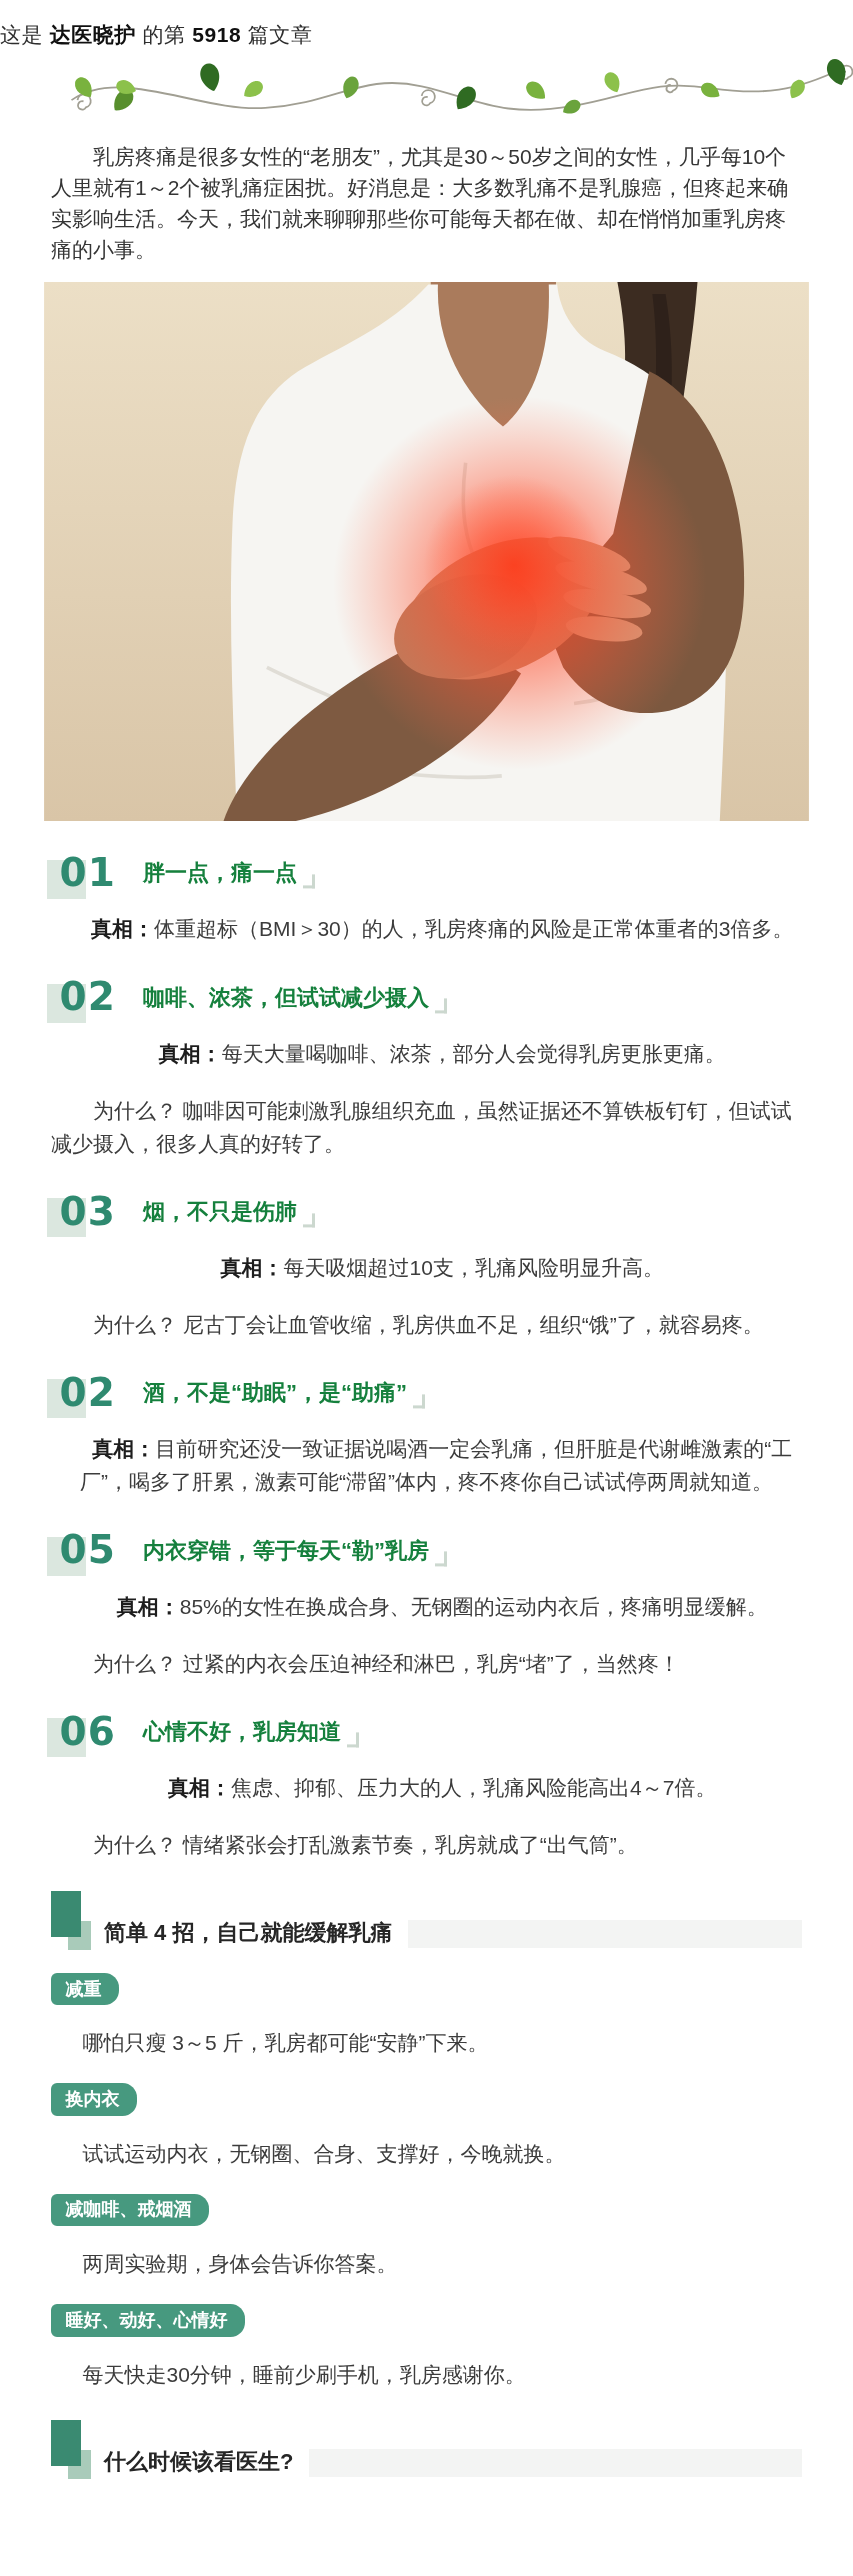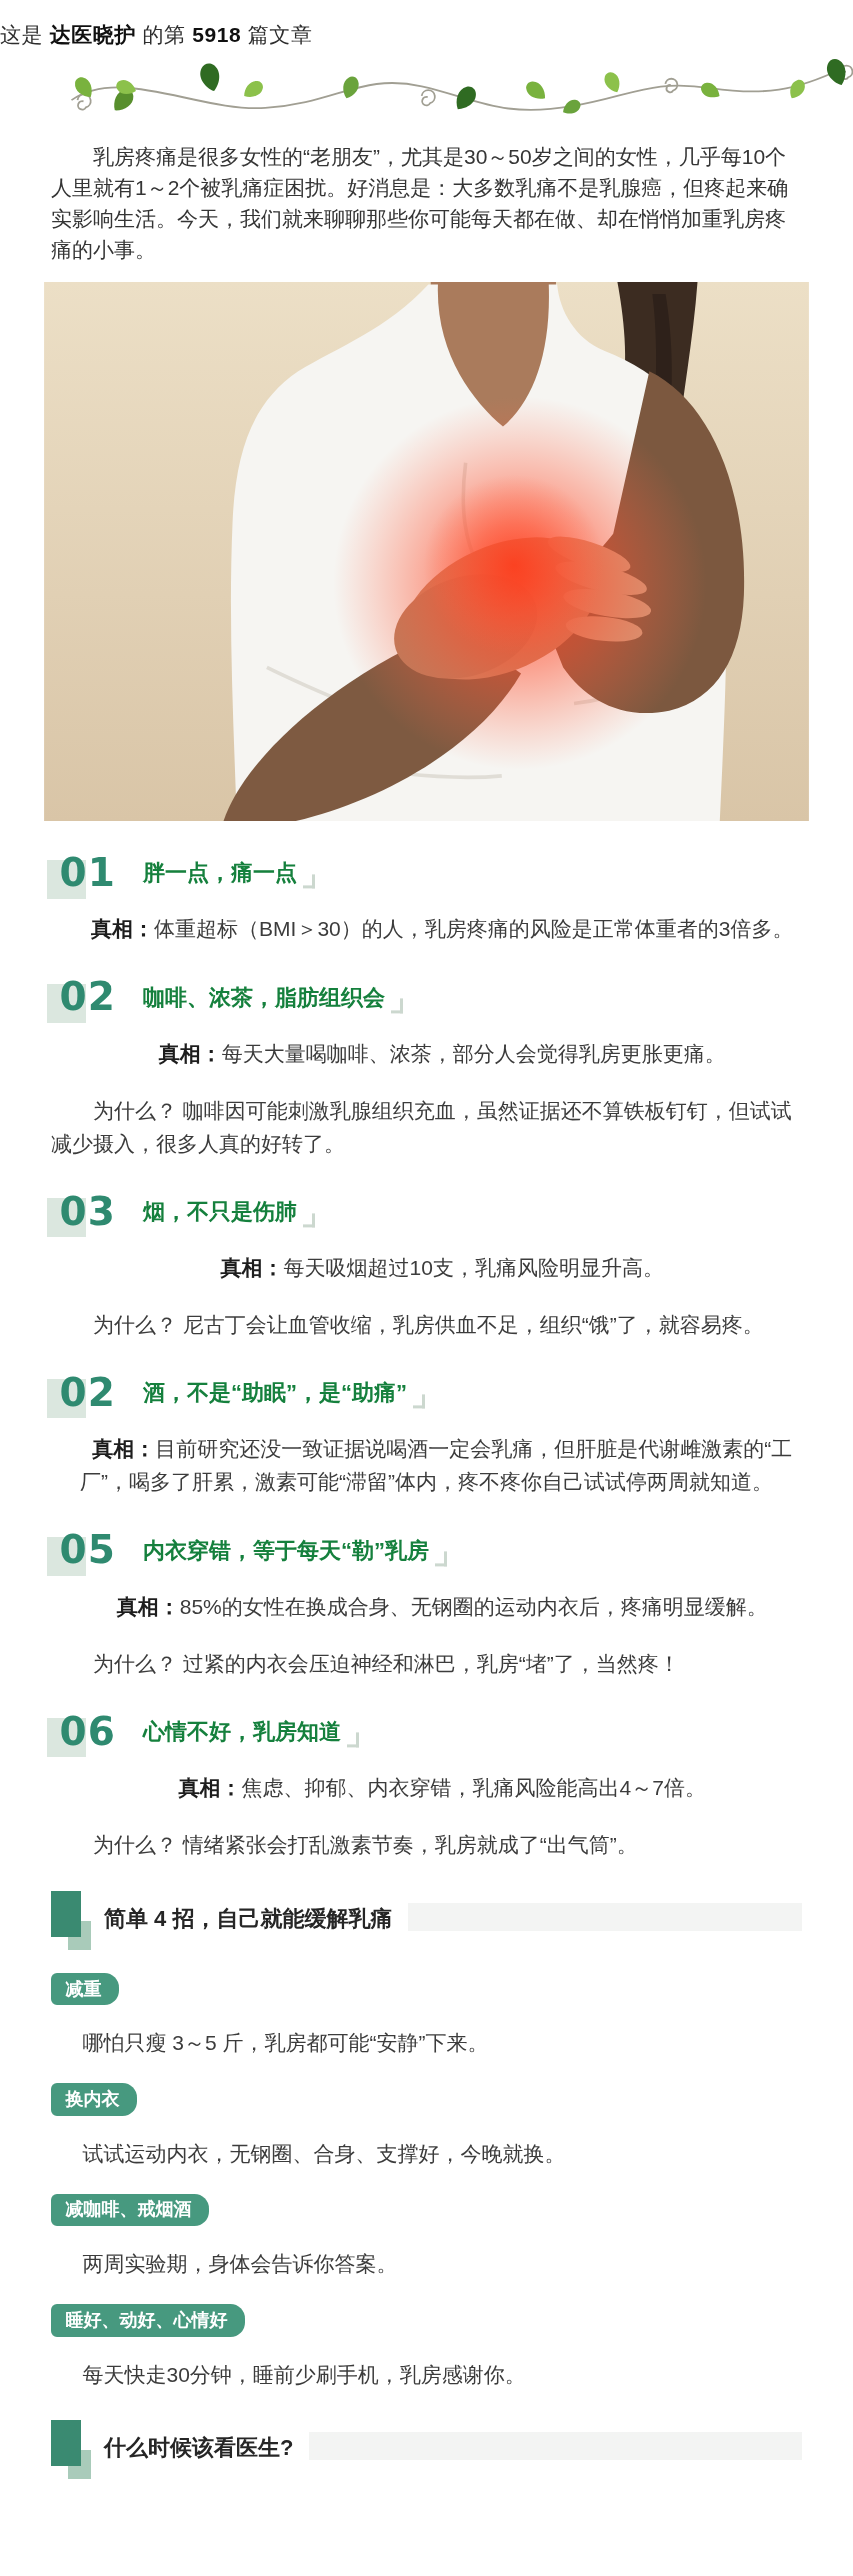--- a/index.html
+++ b/index.html
@@ -40,21 +40,21 @@
   }
   .bracket{
     display:inline-block; width:9px; height:11.4px;
     border-right:3px solid #ccd8cf; border-bottom:3px solid #ccd8cf;
     margin-left:6px; transform:translateY(8.4px);
   }
   .truth{margin:13.3px 0 0 0; font-size:21px; line-height:33px; text-indent:1.5em;text-align:center;}
   .truth b{color:#1d1d1d;}
   .why{margin:24px 0 0 0; font-size:21px; line-height:33px; text-indent:2em;}
   
-  .big-head{margin:29px 51px 0 51px; position:relative; height:58px; display:flex; align-items:center;}
+  .big-head{margin:29px 51px 0 51px; position:relative; height:58px; display:flex; align-items:flex-end;}
   .sq-wrap{position:relative; width:53px; height:58px; flex:none;}
   .sq-light{position:absolute; left:17px; top:31px; width:23px; height:29px; background:#a9cbba;}
   .sq-dark{position:absolute; left:0; top:1.2px; width:30px; height:46px; background:#3a8a71;}
   .big-head h2{margin:0; font-size:22px; font-weight:bold; color:#262626; white-space:nowrap; z-index:2;}
   .head-bar{flex:1; height:28px; background:#f3f4f3; margin-left:15.7px; margin-top:-3.6px;}
   
   .tip-tag{
     display:inline-block; margin:25px 0 0 51px;
     background:#47997f; color:#ffffff;
     font-size:18px; font-weight:bold; line-height:18px;
@@ -165,21 +165,21 @@
     <p class="truth"><b>真相：</b><span>体重超标（BMI＞30）的人，乳房疼痛的风险是正常体重者的3倍多。</span></p>
   </section>
 
   
   <section class="nsec">
     <div class="sec-head">
       <div class="num-wrap">
         <span class="num-square"></span>
         <span class="num">02</span>
       </div>
-      <h2 class="sec-title"><span>咖啡、浓茶，脂肪组织会</span><span class="bracket"></span></h2>
+      <h2 class="sec-title"><span>咖啡、浓茶，但试试减少摄入</span><span class="bracket"></span></h2>
     </div>
     <p class="truth"><b>真相：</b><span>每天大量喝咖啡、浓茶，部分人会觉得乳房更胀更痛。</span></p>
     <p class="why">为什么？ 咖啡因可能刺激乳腺组织充血，虽然证据还不算铁板钉钉，但试试减少摄入，很多人真的好转了。</p>
   </section>
 
   
   <section class="nsec">
     <div class="sec-head">
       <div class="num-wrap">
         <span class="num-square"></span>
@@ -218,21 +218,21 @@
 
   
   <section class="nsec">
     <div class="sec-head">
       <div class="num-wrap">
         <span class="num-square"></span>
         <span class="num">06</span>
       </div>
       <h2 class="sec-title"><span>心情不好，乳房知道</span><span class="bracket"></span></h2>
     </div>
-    <p class="truth"><b>真相：</b><span>焦虑、抑郁、内衣穿错，乳痛风险能高出4～7倍。</span></p>
+    <p class="truth"><b>真相：</b><span>焦虑、抑郁、压力大的人，乳痛风险能高出4～7倍。</span></p>
     <p class="why">为什么？ 情绪紧张会打乱激素节奏，乳房就成了“出气筒”。</p>
   </section>
 
   
   <div class="big-head">
     <div class="sq-wrap">
       <span class="sq-light"></span>
       <span class="sq-dark"></span>
     </div>
     <h2>简单 4 招，自己就能缓解乳痛</h2>

